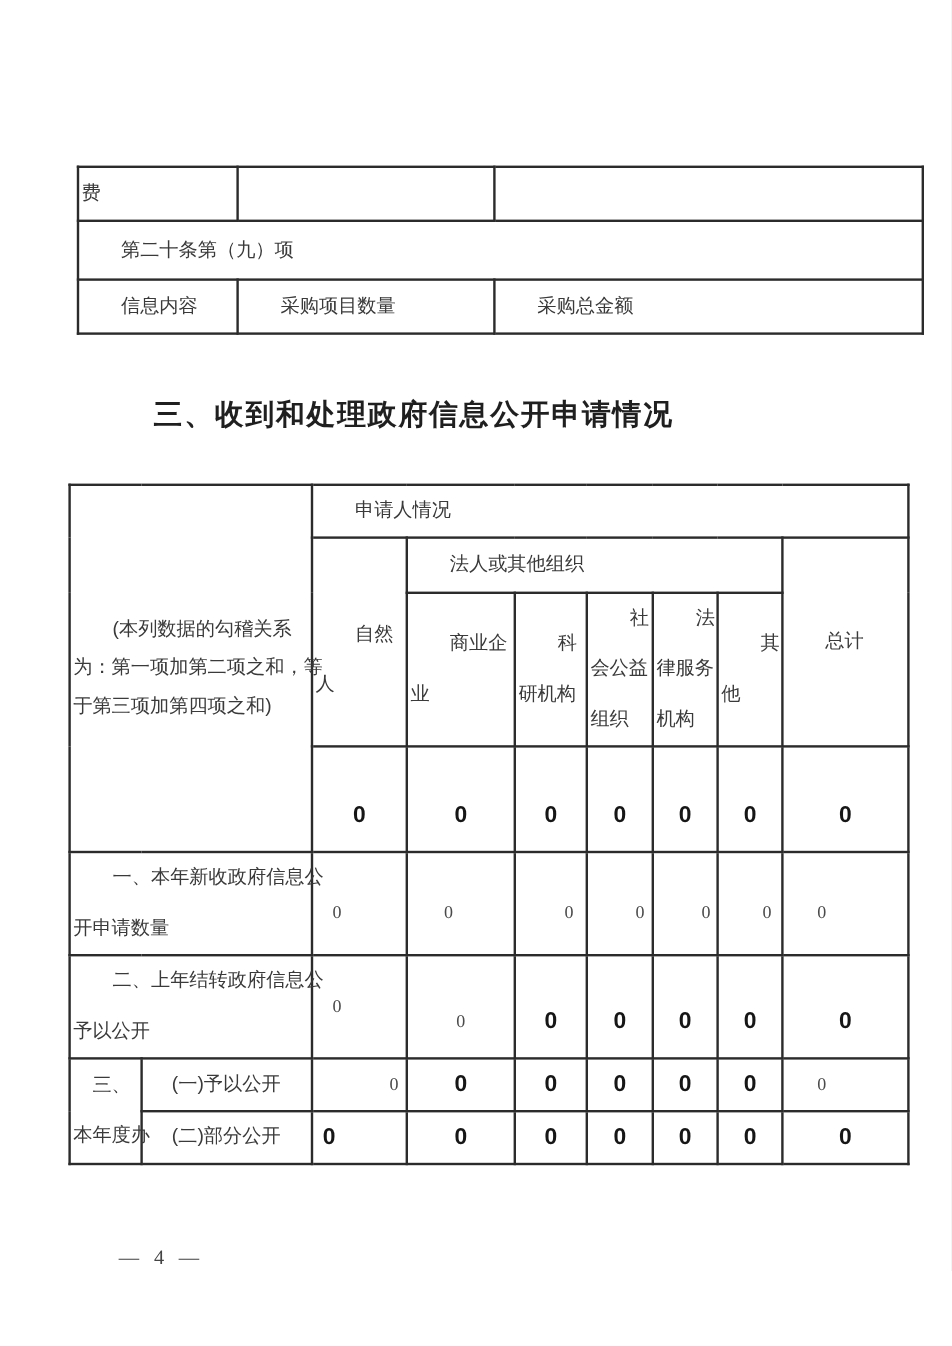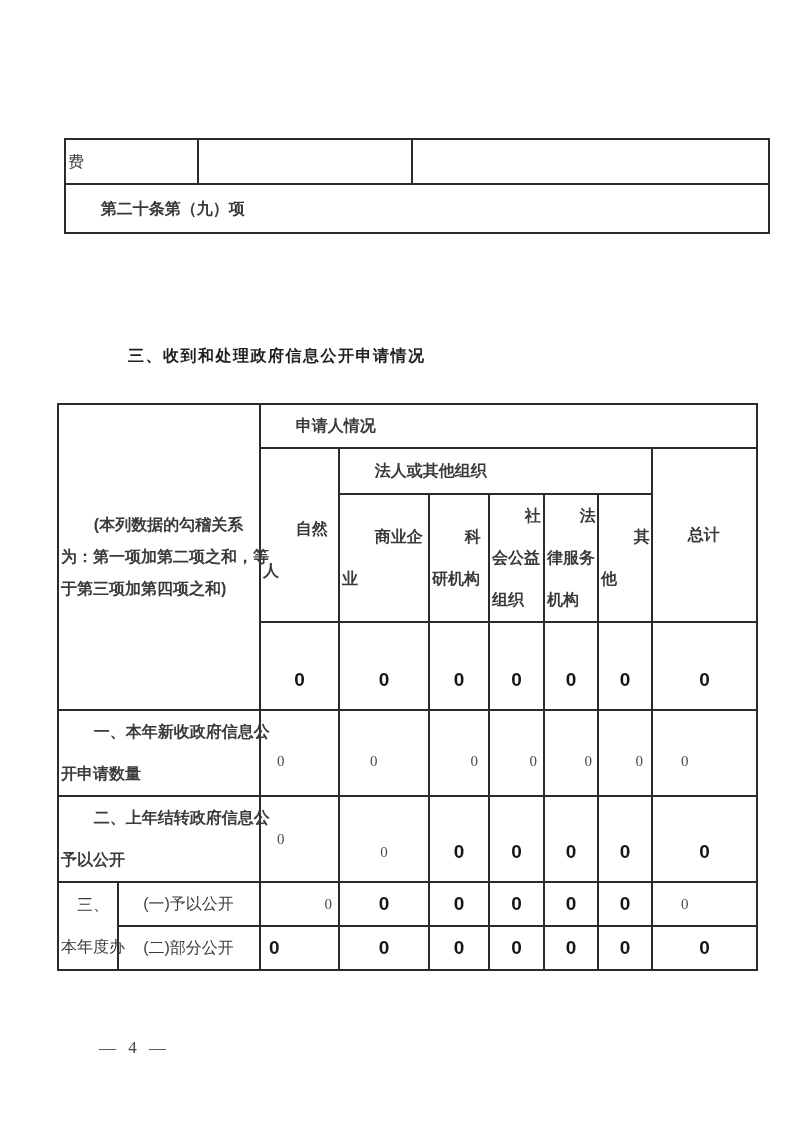--- a/index.html
+++ b/index.html
@@ -9,43 +9,43 @@
     font-family:"Liberation Sans",sans-serif;color:#3a3a3a;
   }
   table{border-collapse:collapse;table-layout:fixed;position:absolute;}
   td{
     border:2px solid #2b2b2b;vertical-align:middle;
     font-size:16px;line-height:42px;padding:0 2px;overflow:visible;
     text-align:left;
   }
   .tt{left:64px;top:138px;width:704px;}
   .mt{left:57px;top:403px;width:699px;}
-  .ind{text-indent:2.05em;font-weight:bold;}
+  .ind{text-indent:2.05em;}
   .ind1{text-indent:1em;}
   .pre{white-space:pre;}
   .rowhead{line-height:32px;}
   .pt12{padding-top:30px;}
   .arr{text-align:center;padding-right:3px;}
   
   .z{font-family:"Liberation Serif","DejaVu Serif",serif;font-size:15px;color:#4a4a4a;}
   .bz{font-weight:700;font-size:19px;color:#161616;letter-spacing:0;}
   .ac{text-align:center;}
   .pl8{text-align:left;padding-left:8px;}
   .pl16{text-align:left;padding-left:16px;}
   .pl28{text-align:left;padding-left:28px;}
   .pl30{text-align:left;padding-left:30px;}
   .pr5{text-align:right;padding-right:5px;}
   .pr6{text-align:right;padding-right:6px;}
   .pr8{text-align:right;padding-right:8px;}
   .pr10{text-align:right;padding-right:10px;}
   .vb{vertical-align:bottom;padding-bottom:8px;}
   .dn{padding-top:16px;}
   .heading{
-    position:absolute;left:128px;top:346px;
-    font-size:16px;font-weight:700;color:#1f1f1f;letter-spacing:1.5px;
+    position:absolute;left:128px;top:329px;
+    font-size:24px;font-weight:700;color:#1f1f1f;letter-spacing:1.5px;
     white-space:nowrap;
   }
   .footer{
     position:absolute;left:99px;top:1038px;
     font-family:"Liberation Serif","DejaVu Serif",serif;
     font-size:17px;color:#444;letter-spacing:4px;white-space:nowrap;
   }
 </style>
 </head>
 <body>
@@ -59,20 +59,25 @@
         <col style="width:357px">
     </colgroup>
     <tbody>
         <tr style="height:45px">
       <td>费</td>
       <td></td>
       <td></td>
     </tr>
     <tr style="height:49px">
       <td colspan="3" class="ind">第二十条第（九）项</td>
+    </tr>
+    <tr style="height:45px">
+      <td class="ind">信息内容</td>
+      <td class="ind">采购项目数量</td>
+      <td class="ind">采购总金额</td>
     </tr>
   </tbody>
     </table>
 
   <div class="heading">三、收到和处理政府信息公开申请情况</div>
 
   <table class="mt">
     <colgroup>
       <col style="width:60px">
         <col style="width:142px">

